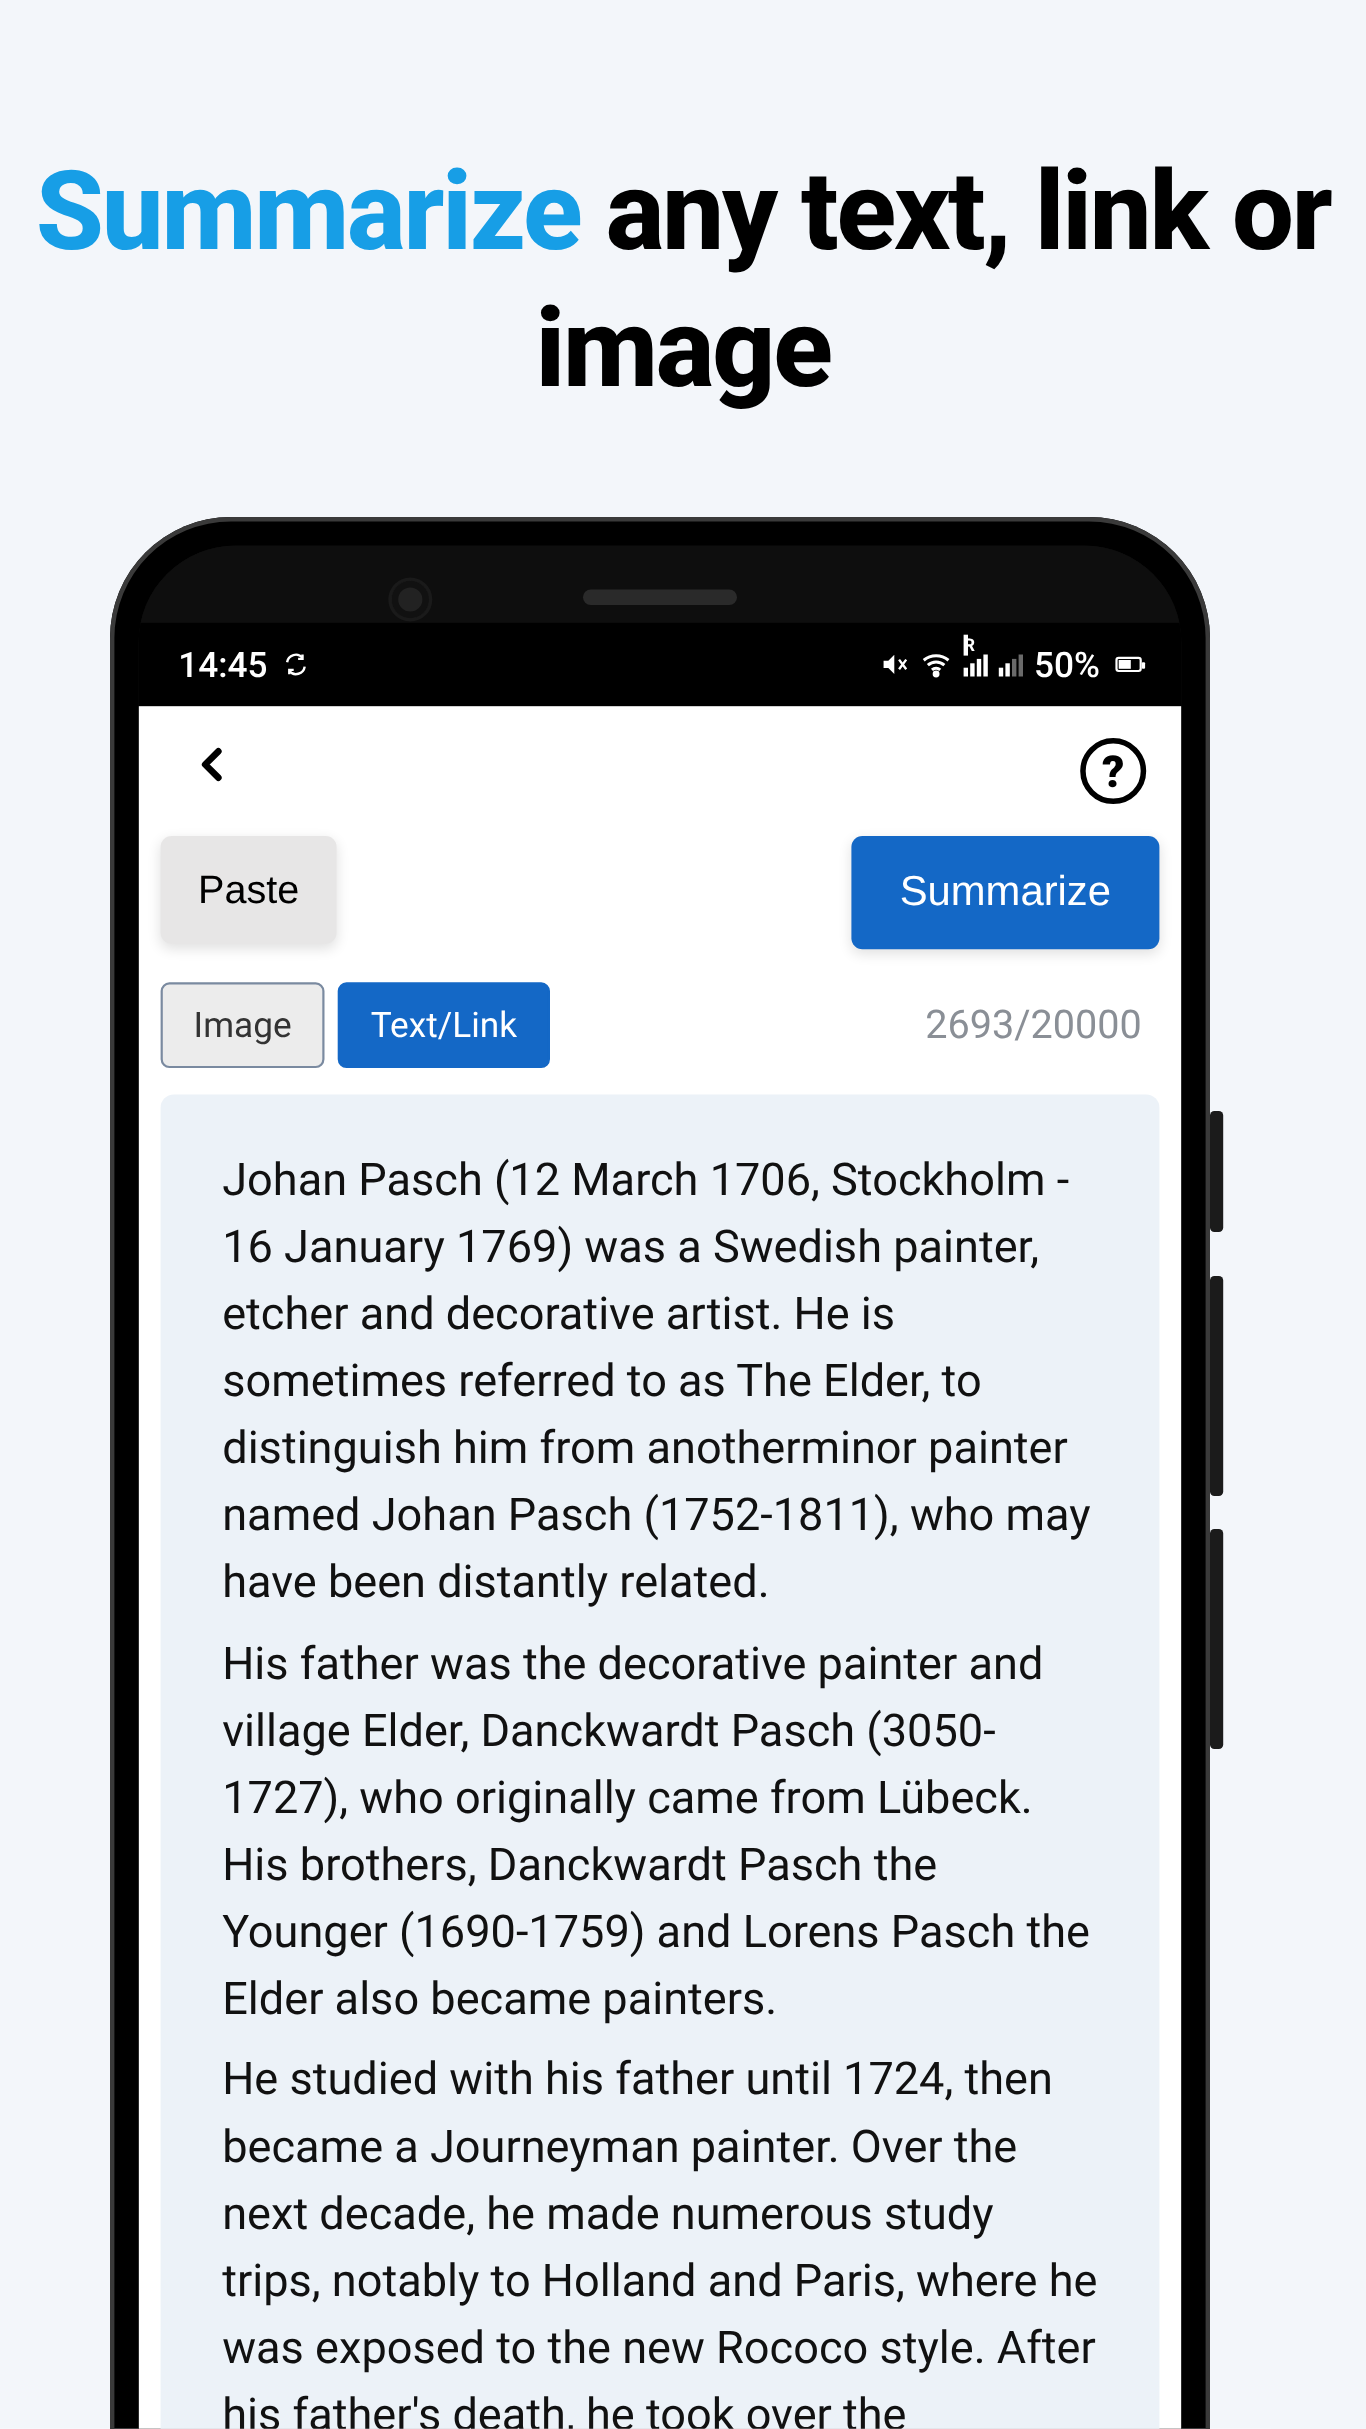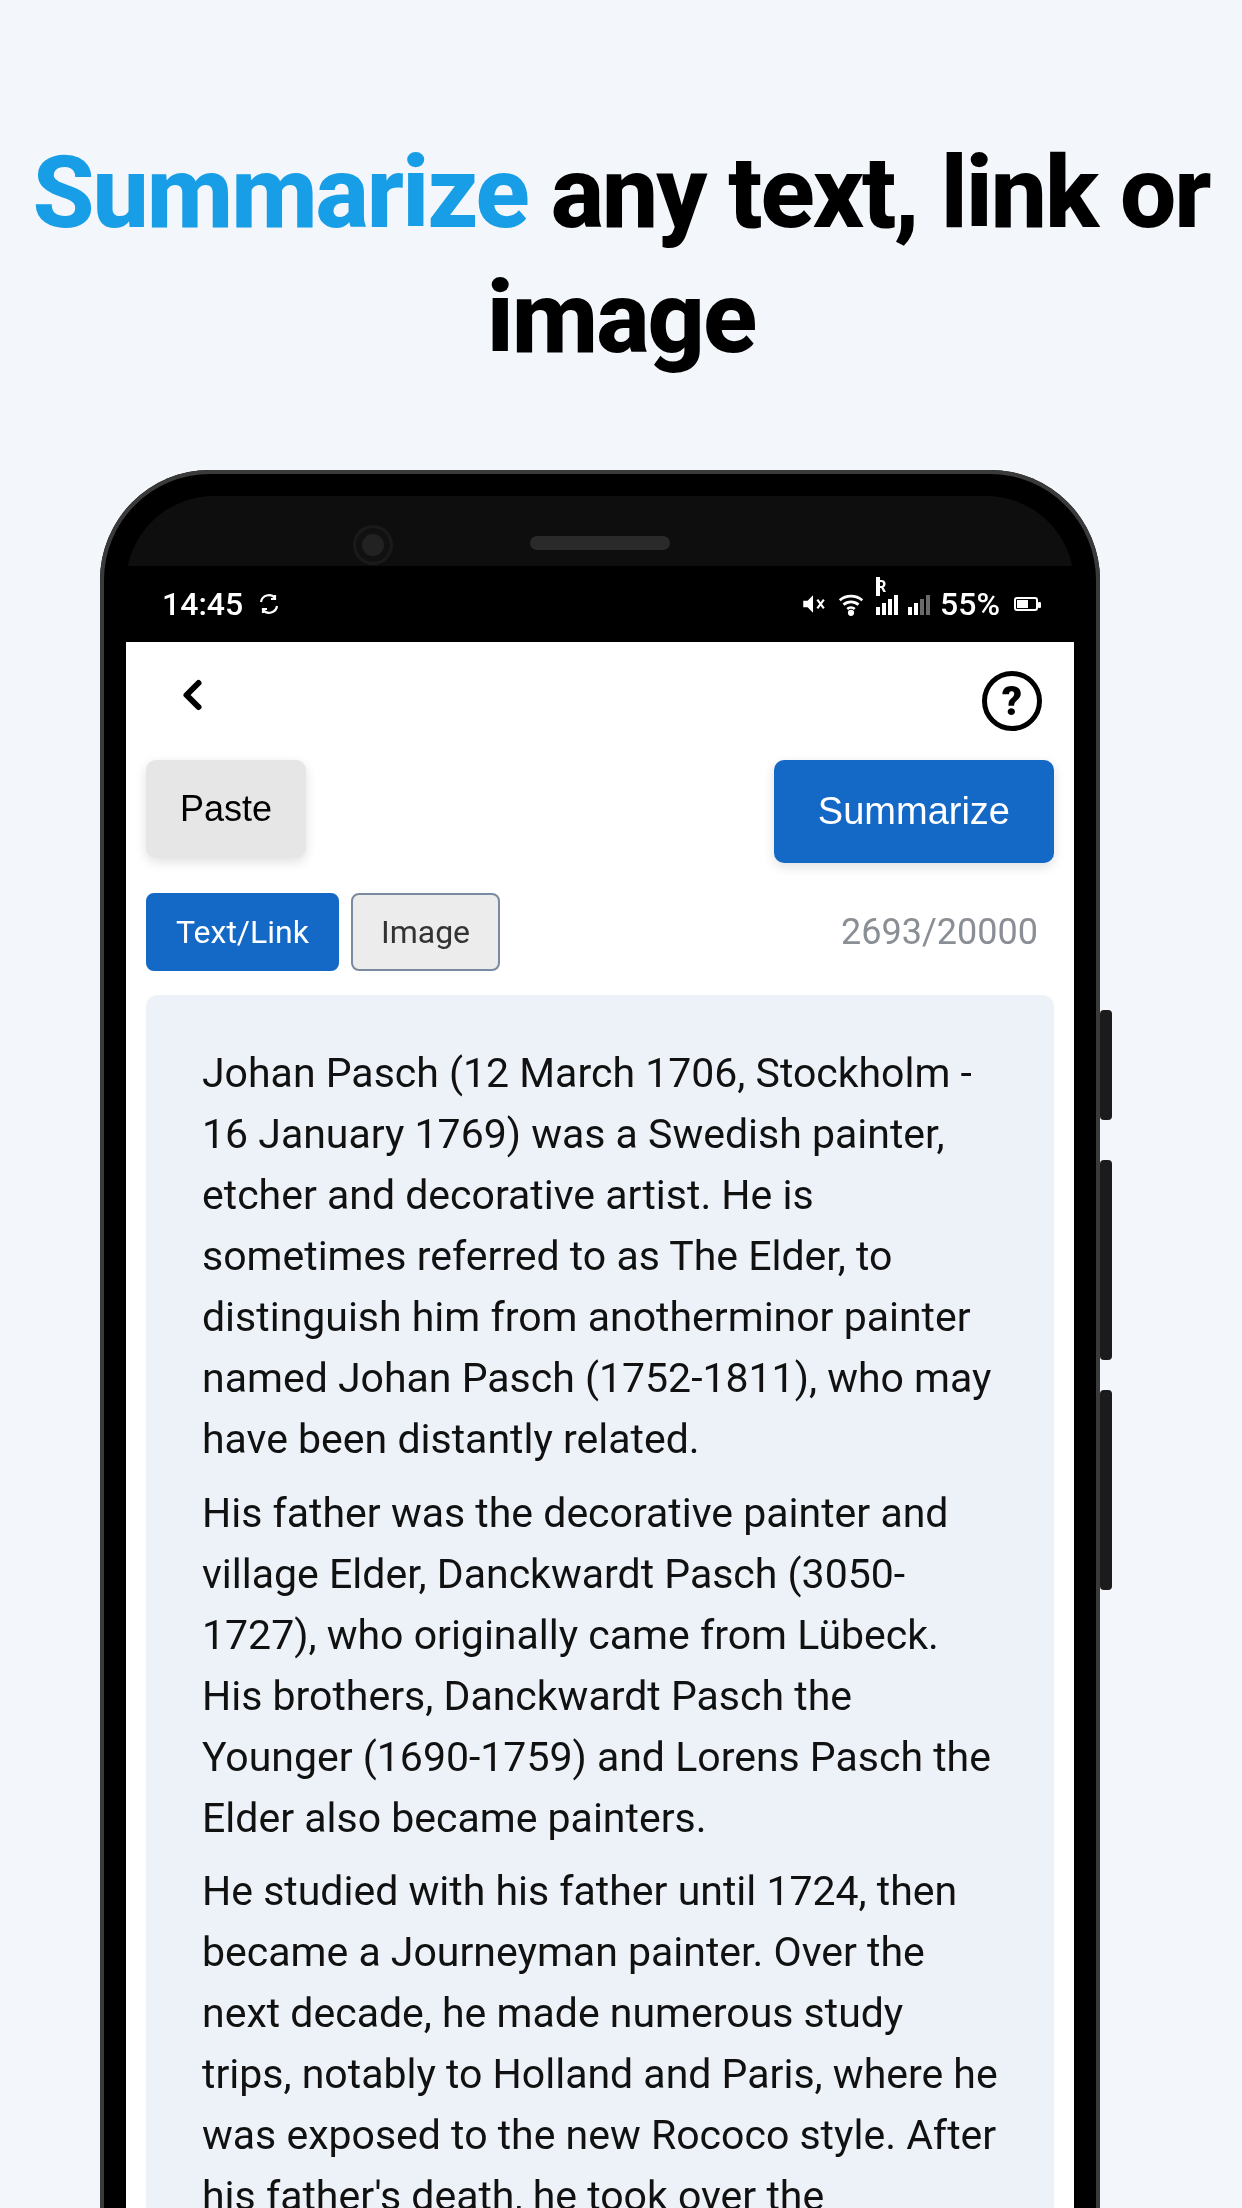--- a/index.html
+++ b/index.html
@@ -203,21 +203,21 @@
             <span class="b2"></span>
             <span class="b3"></span>
             <span class="b4"></span>
         </span>
         <span class="sig">
           <span class="b1"></span>
             <span class="b2"></span>
             <span class="b3" style="background:#6a6a6a"></span>
             <span class="b4" style="background:#6a6a6a"></span>
         </span>
-        <span>55%</span>
+        <span>50%</span>
         <span class="batt">
             <span class="fill"></span>
           </span>
       </div>
     </div>
 
     <div class="app">
 
       <div class="appbar">
         <div class="back">
@@ -232,22 +232,22 @@
 
       <div class="toolbar">
         <div class="tb-left">
           <button class="btn btn-gray">Paste</button>
         </div>
         <button class="btn btn-primary">Summarize</button>
       </div>
 
       <div class="tabs-row">
         <div class="tabs">
+          <div class="tab tab-inactive">Image</div>
           <div class="tab tab-active">Text/Link</div>
-          <div class="tab tab-inactive">Image</div>
         </div>
         <div class="counter">2693/20000</div>
       </div>
 
       <div class="text-panel">
         <p>Johan Pasch (12 March 1706, Stockholm - 16 January 1769) was a Swedish painter, etcher and decorative artist. He is sometimes referred to as The Elder, to distinguish him from anotherminor painter named Johan Pasch (1752-1811), who may have been distantly related.</p>
         <p>His father was the decorative painter and village Elder, Danckwardt Pasch (3050-1727), who originally came from Lübeck. His brothers, Danckwardt Pasch the Younger (1690-1759) and Lorens Pasch the Elder also became painters.</p>
         <p>He studied with his father until 1724, then became a Journeyman painter. Over the next decade, he made numerous study trips, notably to Holland and Paris, where he was exposed to the new Rococo style. After his father's death, he took over the workshop and was certified as a Master in 1734. The following year, he was enrolled as one of the first students at the newly founded "Kungliga Ritareakademien" (now the Royal Swedish Academy of Fine Arts), where he studied</p>
       </div>
 

